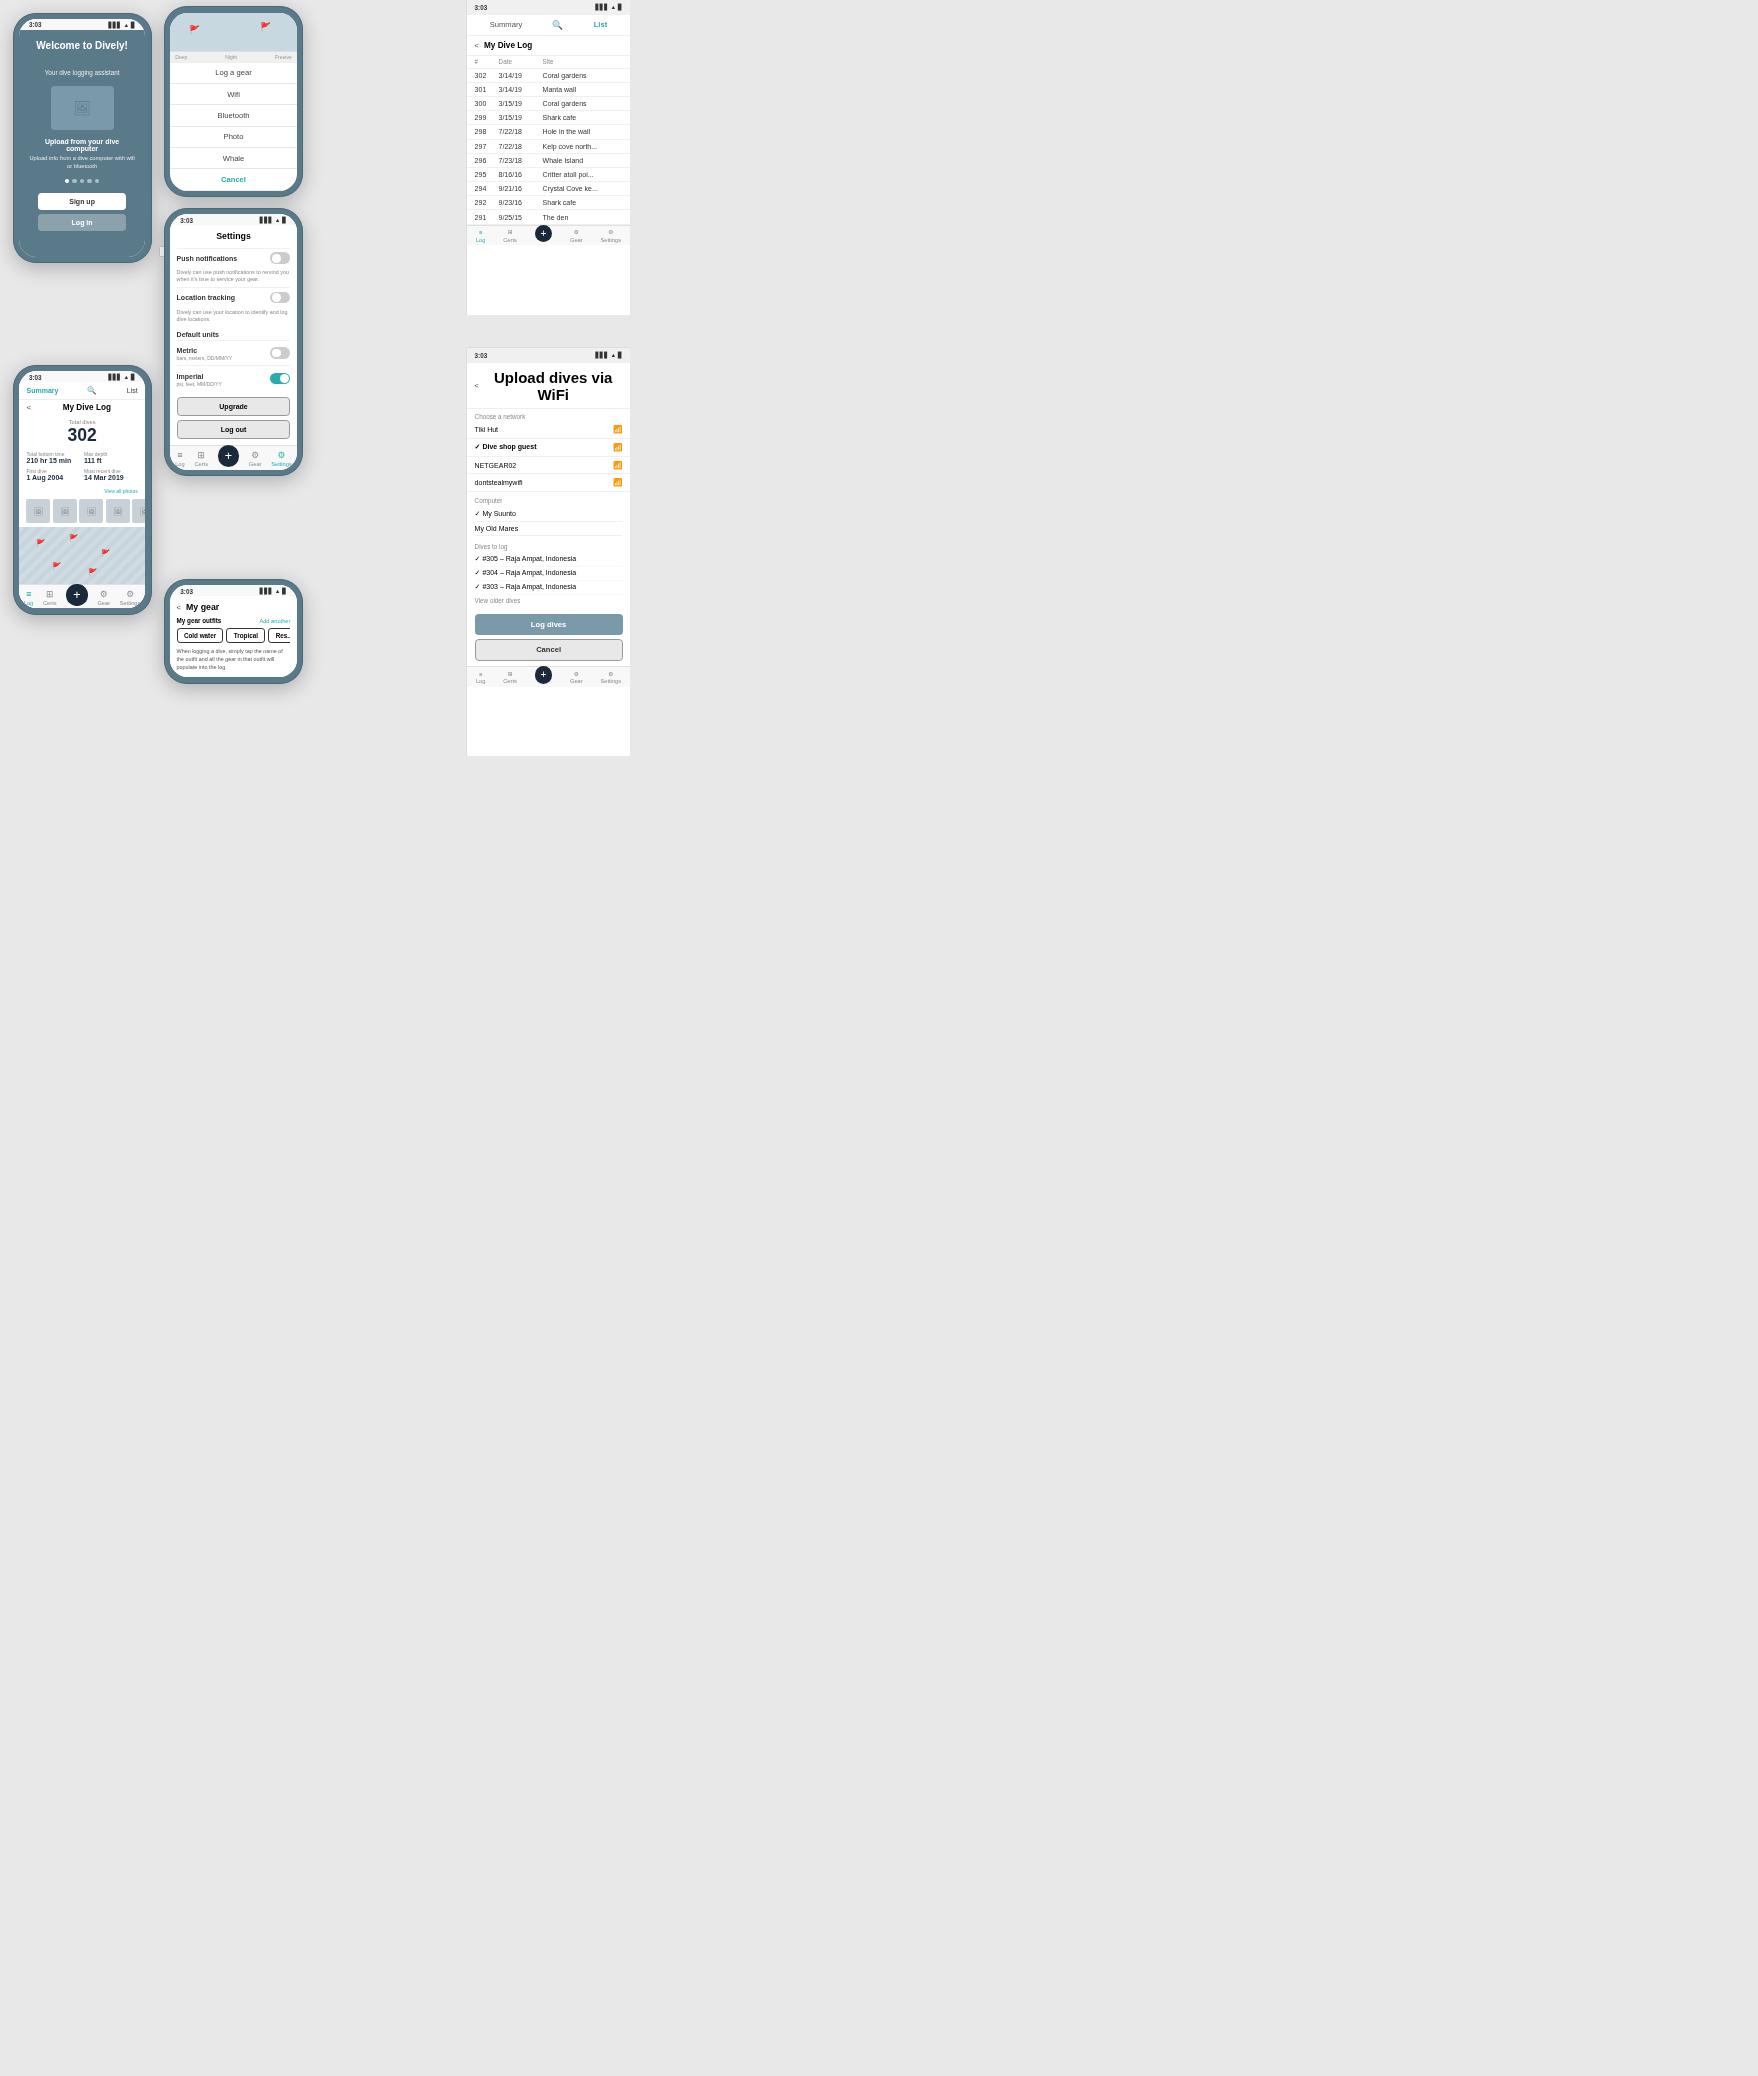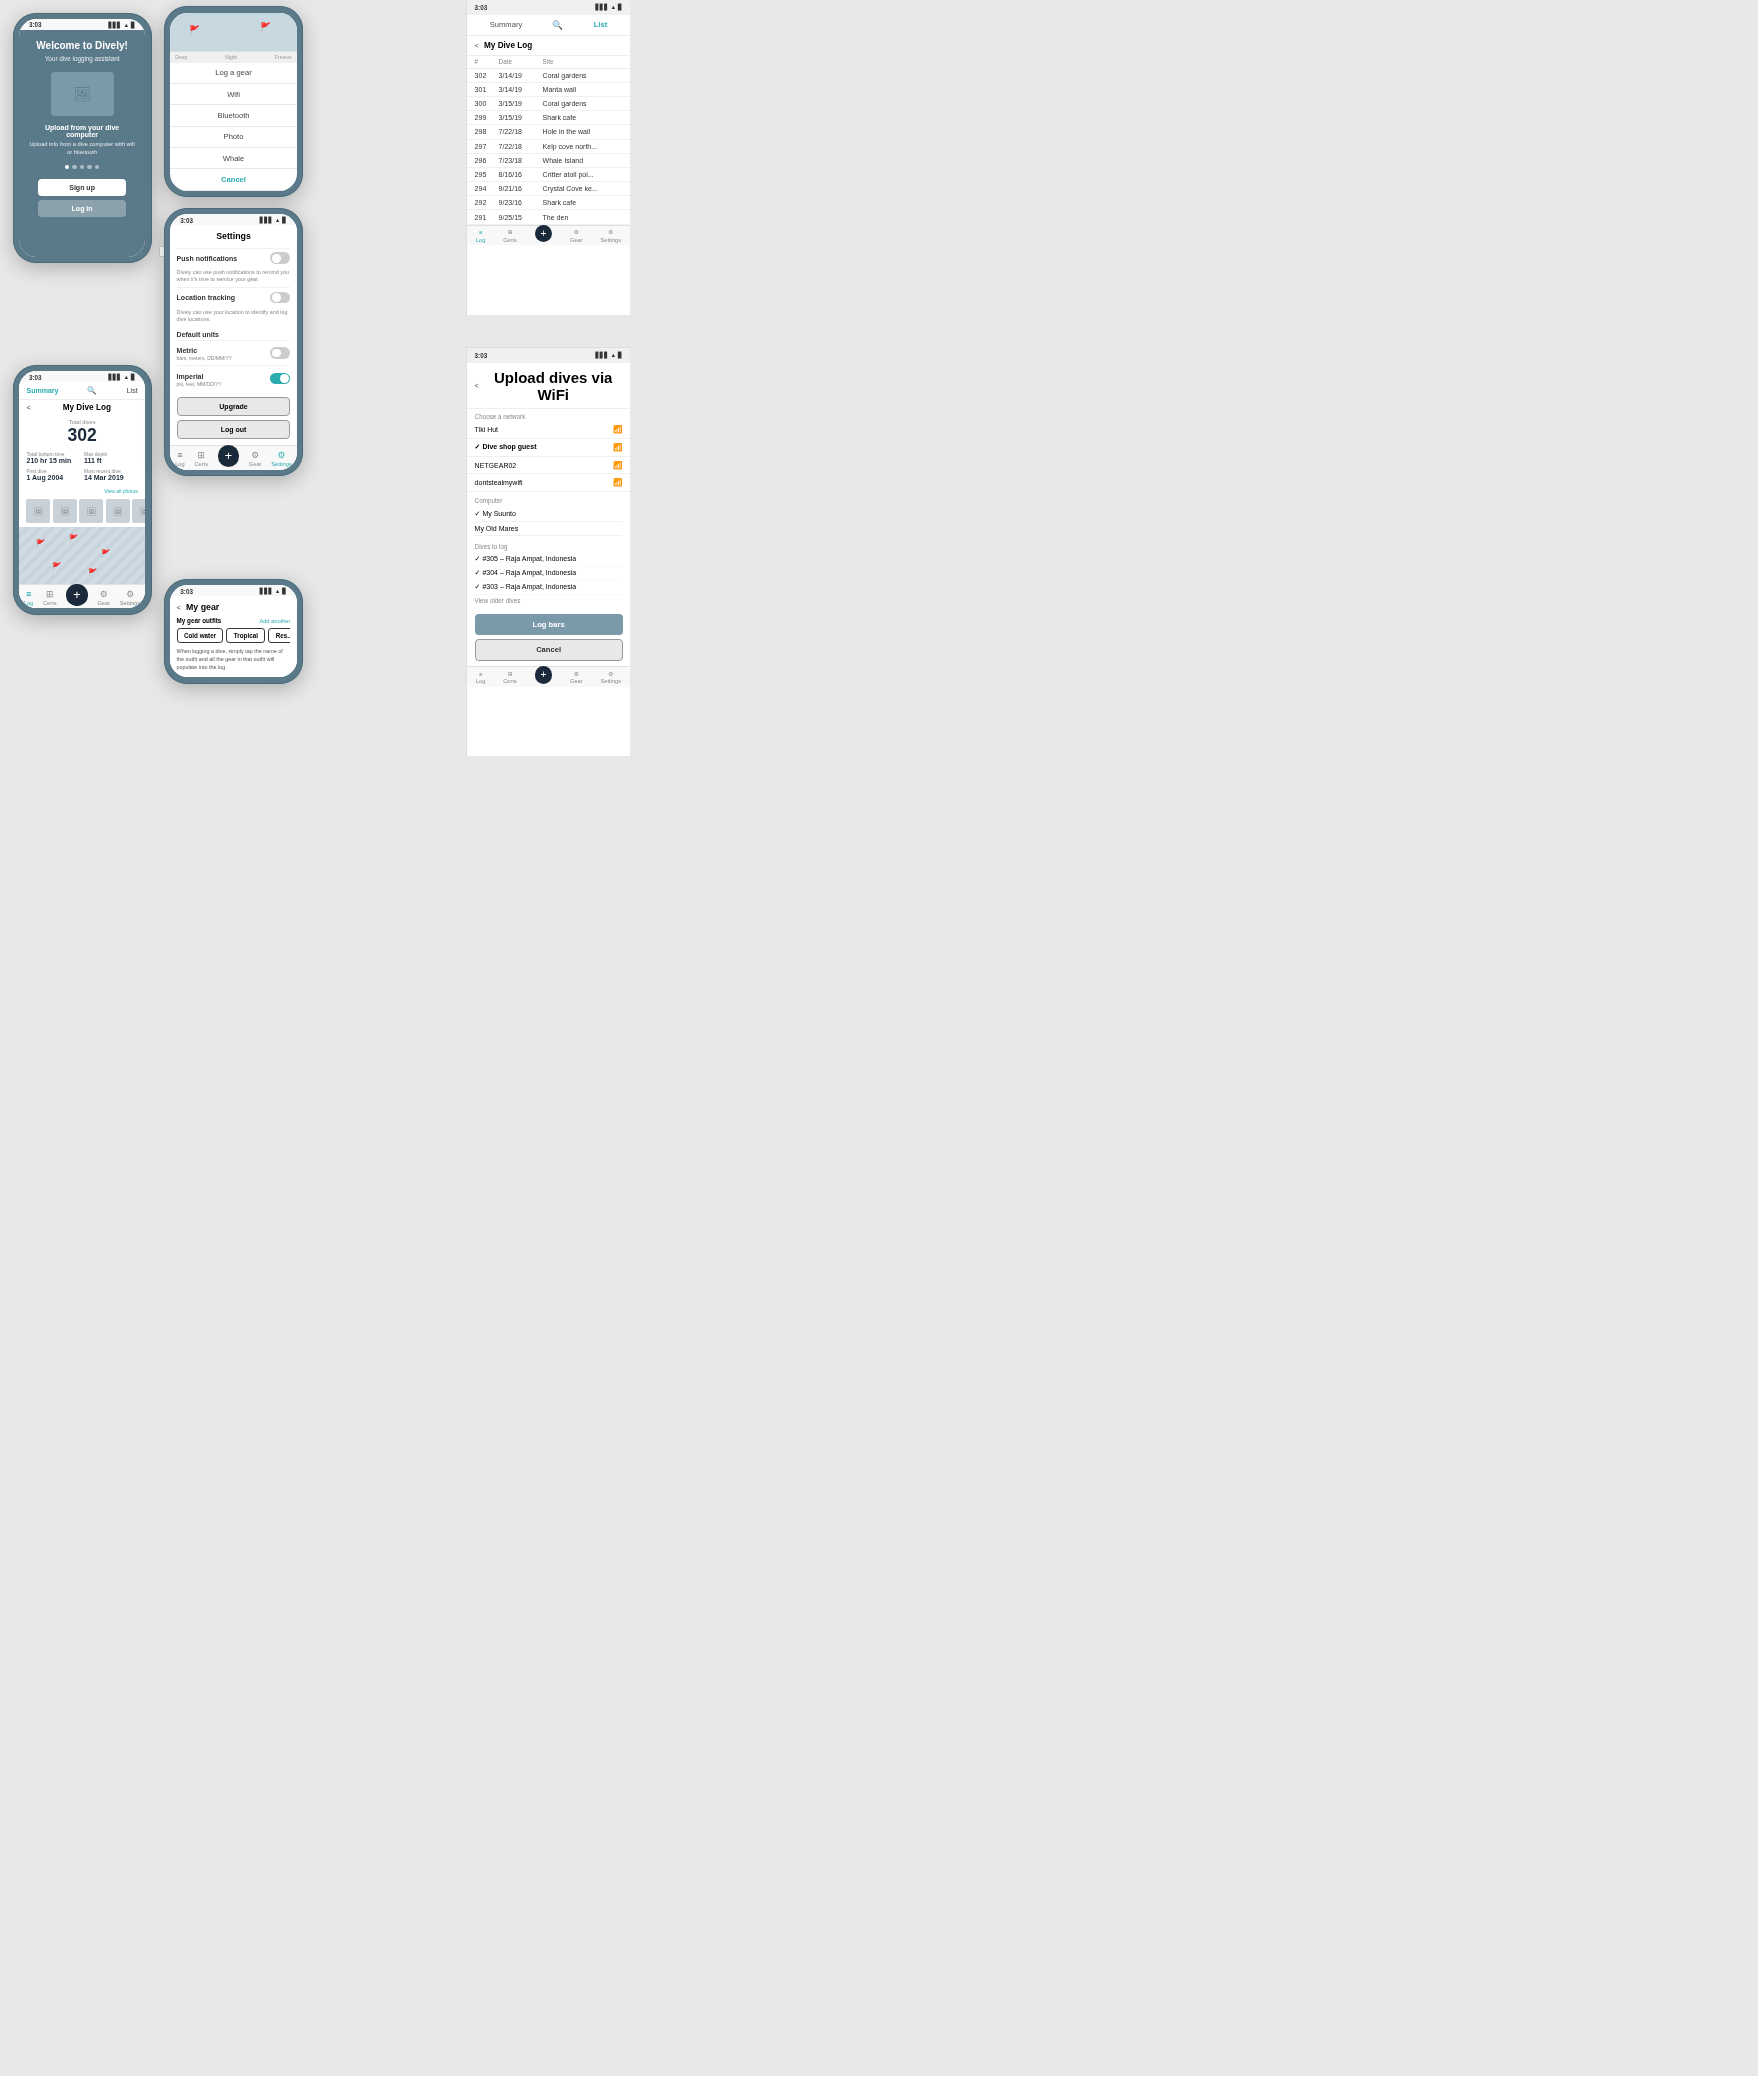--- a/index.html
+++ b/index.html
@@ -97,21 +97,21 @@
       text-align: center;
       min-height: 227px;
       display: flex;
       flex-direction: column;
       align-items: center;
     }
     .welcome-title {
       color: white;
       font-size: 10px;
       font-weight: 700;
-      margin-bottom: 4px;
+      margin-bottom: 18px;
     }
     .welcome-subtitle {
       color: rgba(255,255,255,0.85);
       font-size: 6.3px;
       margin-bottom: 10px;
     }
     .welcome-image-placeholder {
       width: 63px; height: 44px;
       background: #7a9aaa;
       border-radius: 3.8px;
@@ -932,21 +932,21 @@
         </div>
         <div class="dive-to-log-row">
           <span>✓ #304 – Raja Ampat, Indonesia</span>
         </div>
         <div class="dive-to-log-row">
           <span>✓ #303 – Raja Ampat, Indonesia</span>
         </div>
       </div>
     <div class="view-older">View older dives</div>
   </div>
-  <button class="btn-log-dives">Log bars</button>
+  <button class="btn-log-dives">Log dives</button>
   <button class="btn-cancel-wifi">Cancel</button>
   <div class="wifi-tab-bar">
     <div class="panel-tab-item">
       <span>≡</span>
       <span>Log</span>
     </div>
     <div class="panel-tab-item">
       <span>⊞</span>
       <span>Certs</span>
     </div>

